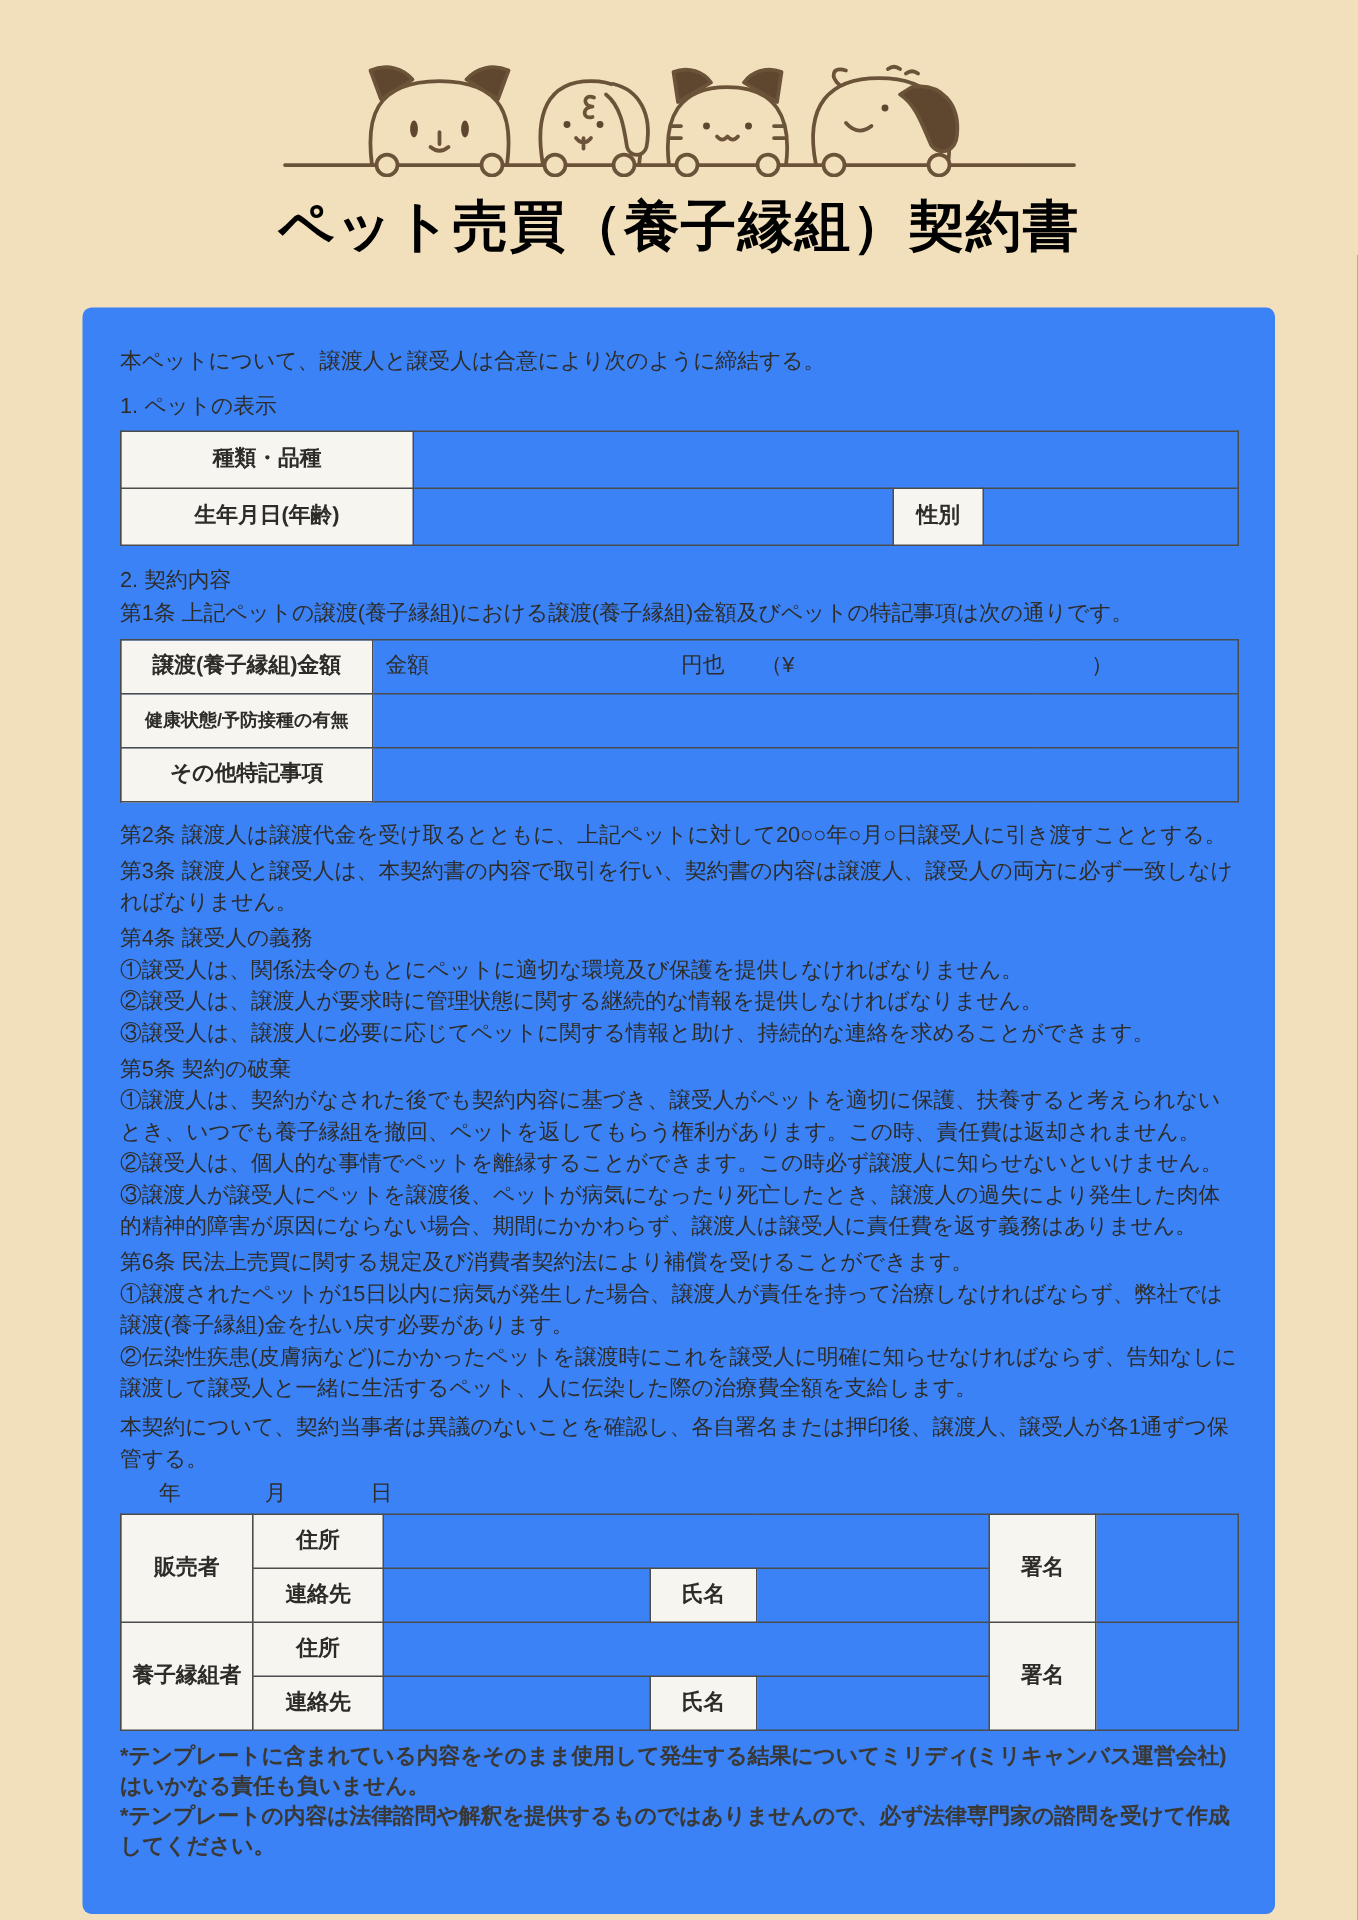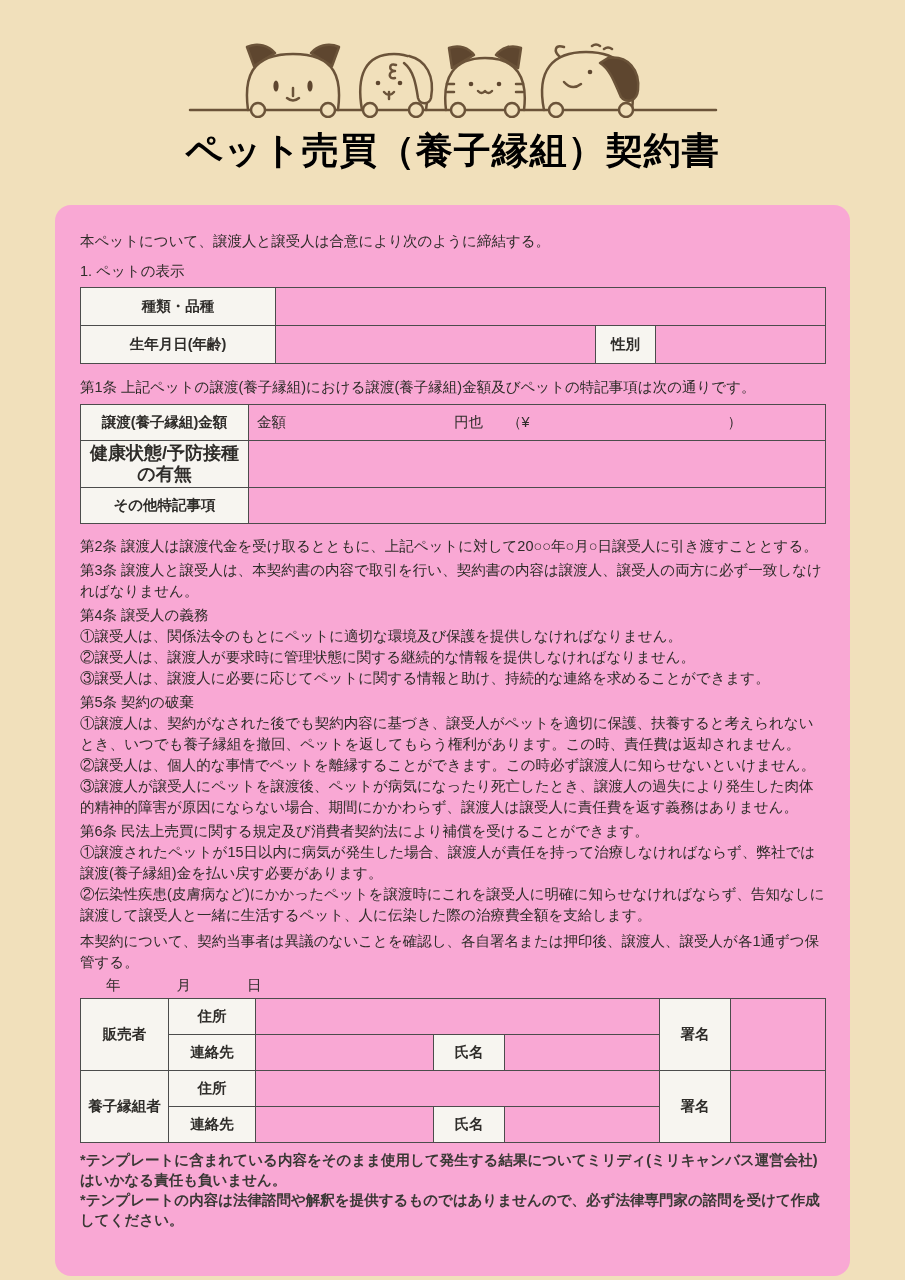--- a/index.html
+++ b/index.html
@@ -22,22 +22,22 @@
     font-size: 37px;
     font-weight: bold;
     color: #000000;
     letter-spacing: 1px;
     margin-top: 8px;
   }
   .card {
     position: absolute;
     left: 55px; top: 205px;
     width: 795px; height: 1071px;
-    background: #f9a8d4;
-    border-radius: 16px;
+    background: #3b82f6;
+    border-radius: 6px;
     padding: 26px 25px 0 25px;
     overflow: hidden;
     font-size: 14.5px;
     line-height: 21px;
   }
   .intro { margin-bottom: 9px; }
   .sec-heading { margin-bottom: 5px; }
   .doc-table {
     width: 100%;
     border-collapse: collapse;
@@ -52,21 +52,21 @@
   .doc-table td.lbl {
     background: #f7f5f0;
     font-weight: bold;
     text-align: center;
     padding: 2px 3px;
   }
   .pet-table td { height: 38px; }
   .terms-table td { height: 36px; }
   .terms-table { margin-bottom: 12px; }
   .pet-table { margin-bottom: 13px; }
-  .lbl.small { font-size: 18px; }
+  .lbl.small { font-size: 12px; }
   .price-flex { display: flex; align-items: flex-start; }
   .price-flex .u-yen { margin-left: 168px; }
   .price-flex .u-open { margin-left: 24px; }
   .price-flex .u-close { margin-left: 198px; }
   .ox-flex { display: flex; justify-content: space-evenly; align-items: center; font-size: 15px; }
   .articles p { margin: 0; }
   .article-group { margin-bottom: 3px; }
   .closing { margin-top: 5px; }
   .date-line { text-align: left; margin: 2px 0 3px 0; height: 20px; }
   .date-line span { display: inline-block; margin: 0 26px; }
@@ -151,20 +151,21 @@
     </tr>
     <tr>
       <td class="lbl">生年月日(年齢)</td>
       <td></td>
       <td class="lbl">性別</td>
       <td></td>
     </tr>
   </tbody>
     </table>
 
+  <p class="sec-heading" style="margin-bottom:1px;">2. 契約内容</p>
   <p style="margin-bottom:6px;">第1条 上記ペットの譲渡(養子縁組)における譲渡(養子縁組)金額及びペットの特記事項は次の通りです。</p>
 
   <table class="doc-table terms-table">
     <colgroup>
         <col style="width:168px">
         <col style="width:297px">
         <col style="width:145px">
         <col style="width:135px">
       </colgroup>
     <tbody>

